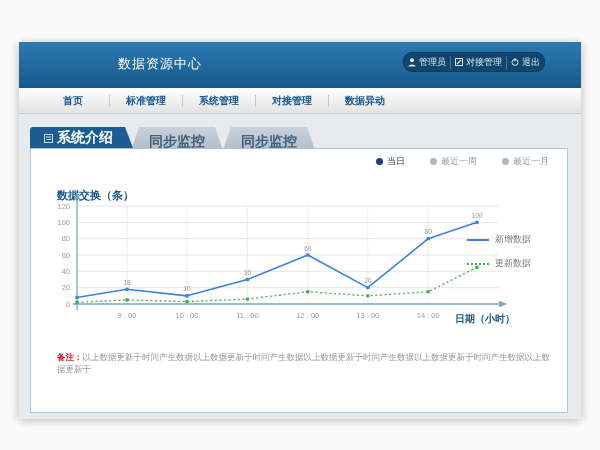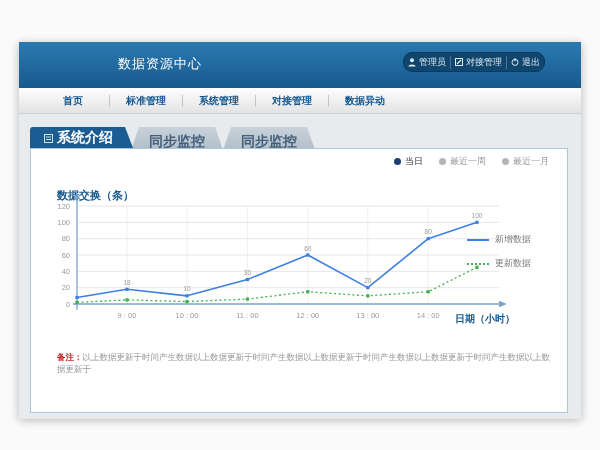--- a/index.html
+++ b/index.html
@@ -26,21 +26,21 @@
   .content{position:relative;height:305px;background:#e7ebee;}
   .tabs{position:absolute;top:13px;left:11px;height:21px;display:flex;}
   .tab{height:21px;display:flex;align-items:center;gap:4px;font-size:14px;font-weight:bold;
     padding:0 14px;cursor:pointer;}
   .tab.active{background:#1b5d92;color:#fff;border-radius:3px 3px 0 0;
     clip-path:polygon(0 0,calc(100% - 8px) 0,100% 100%,0 100%);padding-right:20px;z-index:2;}
   .tab.inactive{background:linear-gradient(#c9d2da,#aab8c4);color:#44607c;margin-left:-4px;
     clip-path:polygon(10px 0,calc(100% - 10px) 0,100% 100%,0 100%);padding:4px 20px;}
   .card{position:absolute;top:34px;left:11px;right:13px;bottom:6px;background:#fff;border:1px solid #a9c7dd;}
   
-  .range-options{position:absolute;top:6px;right:18px;display:flex;align-items:center;gap:16px;}
+  .range-options{position:absolute;top:6px;right:18px;display:flex;align-items:center;gap:25px;}
   .range-opt{display:flex;align-items:center;gap:4px;font-size:9px;color:#999;cursor:pointer;}
   .range-opt .dot{width:7px;height:7px;border-radius:50%;background:#b5b5b5;}
   .range-opt.selected{color:#333;}
   .range-opt.selected .dot{background:#1b3f72;}
   .ylabel{position:absolute;top:23px;left:26px;font-size:11px;font-weight:bold;color:#16588e;margin-top:16px;}
   .chart-svg{position:absolute;left:18px;top:40px;}
   svg text{font-family:"Liberation Sans","DejaVu Sans",sans-serif;}
   .chart-legend{position:absolute;right:8px;top:84px;width:92px;}
   .leg-item{display:flex;align-items:center;gap:6px;margin-bottom:11px;font-size:9px;color:#777;cursor:pointer;}
   .leg-line{width:22px;height:0;}

